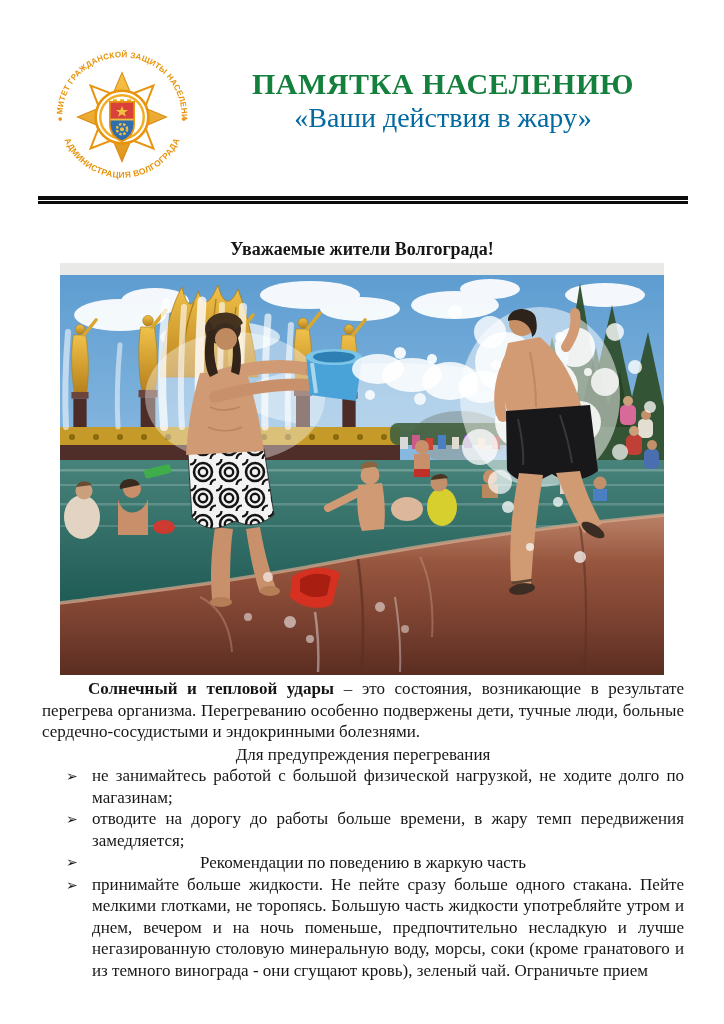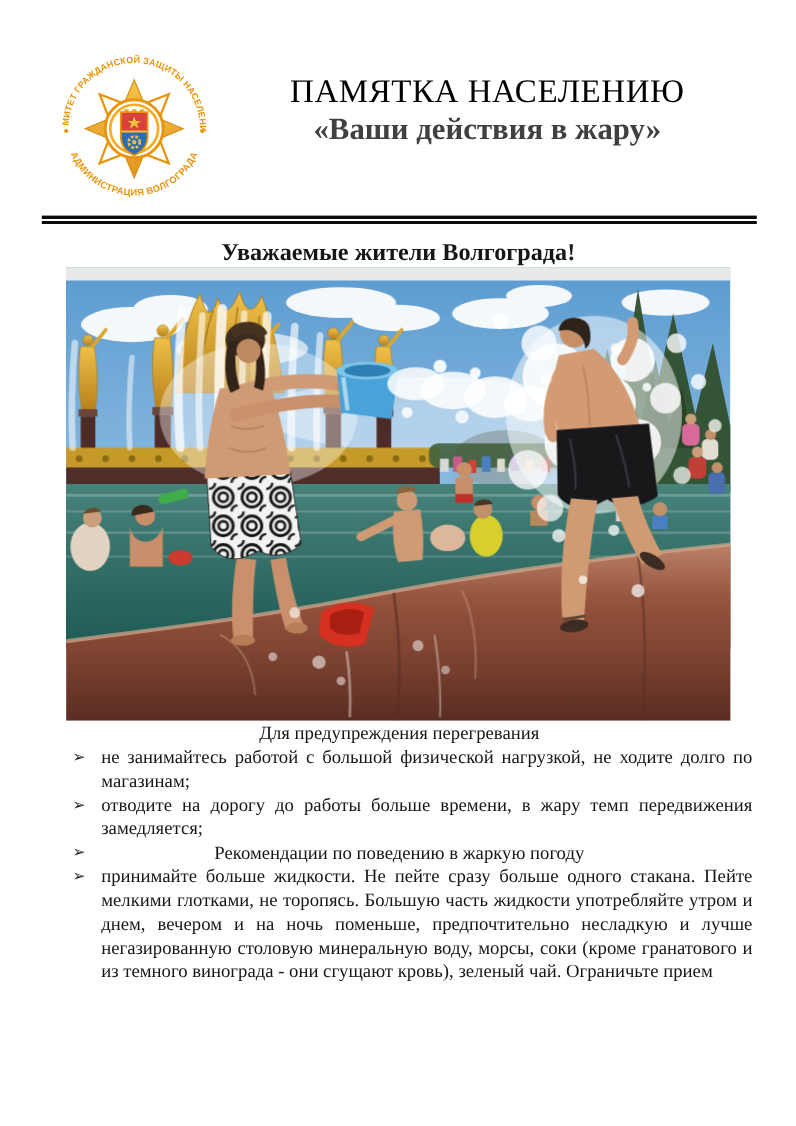--- a/index.html
+++ b/index.html
@@ -4,27 +4,27 @@
 <style>
   html,body{margin:0;padding:0;background:#fff;}
   .page{
     position:relative;width:724px;height:1024px;background:#fff;overflow:hidden;
     font-family:"Liberation Serif","DejaVu Serif",serif;color:#161616;
   }
   
   .masthead{display:flex;align-items:flex-start;padding:38px 36px 0 46px;height:152px;}
   .logo{width:152px;height:152px;flex:0 0 auto;}
   .title-block{flex:1;text-align:center;padding-top:28px;}
-  .title-l1{font-size:30px;font-weight:normal;color:#000000;line-height:35px;letter-spacing:.5px;}
-  .title-l2{font-size:28px;font-weight:bold;color:#404040;line-height:33px;}
+  .title-l1{font-size:30px;font-weight:bold;color:#15803d;line-height:35px;letter-spacing:.5px;}
+  .title-l2{font-size:28px;font-weight:normal;color:#0369a1;line-height:33px;}
   
   .divider{height:9px;margin:6px 36px 0 38px;
     background:linear-gradient(to bottom,#0b0b0b 0,#0b0b0b 3.5px,#ffffff 3.5px,#ffffff 5px,#0b0b0b 5px,#0b0b0b 7.5px,transparent 7.5px);}
   
-  .greeting{margin-top:12px;text-align:center;font-size:22px;font-weight:bold;line-height:24px;}
+  .greeting{margin-top:32px;text-align:center;font-size:18px;font-weight:bold;line-height:24px;}
   
   .photo{margin:2px 0 0 60px;width:604px;height:412px;display:block;}
   .photo svg{display:block;}
   
   .intro{margin:3px 40px 0 42px;font-size:17px;line-height:21.5px;text-align:justify;text-indent:46px;}
   .sec-heading{margin:1px 40px 0 42px;font-size:17px;font-weight:normal;text-align:center;line-height:21.5px;}
   ul.blist{list-style:none;margin:0 40px 0 42px;padding:0;}
   ul.blist li{position:relative;padding-left:50px;font-size:17px;line-height:21.5px;text-align:justify;}
   ul.blist .marker{position:absolute;left:24px;top:1px;font-family:"DejaVu Sans",sans-serif;font-size:14px;color:#1a1a1a;}
 </style>
@@ -367,28 +367,29 @@
         <circle cx="320" cy="330" r="5" opacity=".5"></circle>
           <circle cx="345" cy="352" r="4" opacity=".45"></circle>
         <circle cx="208" cy="300" r="5" opacity=".6"></circle>
           <circle cx="188" cy="340" r="4" opacity=".5"></circle>
         <path d="M255,335 C258,355 259,375 258,395" stroke="#fff" stroke-width="2.5" fill="none" opacity=".4"></path>
         <path d="M335,320 C339,345 341,370 340,395" stroke="#fff" stroke-width="2" fill="none" opacity=".35"></path>
       </g>
     </svg>
   </figure>
 
+  <p class="intro"><b>Солнечный и тепловой удары</b><span> – это состояния, возникающие в результате перегрева организма. Перегреванию особенно подвержены дети, тучные люди, больные сердечно-сосудистыми и эндокринными болезнями.</span></p>
 
   <h3 class="sec-heading">Для предупреждения перегревания</h3>
 
   <ul class="blist">
     <li><span class="marker">➢</span><span>не занимайтесь работой с большой физической нагрузкой, не ходите долго по магазинам;</span></li>
     <li><span class="marker">➢</span><span>отводите на дорогу до работы больше времени, в жару темп передвижения замедляется;</span></li>
     <li><span class="marker">➢</span></li>
   </ul>
 
-  <h3 class="sec-heading">Рекомендации по поведению в жаркую погоду</h3>
+  <h3 class="sec-heading">Рекомендации по поведению в жаркую часть</h3>
 
   <ul class="blist">
     <li><span class="marker">➢</span><span>принимайте больше жидкости. Не пейте сразу больше одного стакана. Пейте мелкими глотками, не торопясь. Большую часть жидкости употребляйте утром и днем, вечером и на ночь поменьше, предпочтительно несладкую и лучше негазированную столовую минеральную воду, морсы, соки (кроме гранатового и из темного винограда - они сгущают кровь), зеленый чай. Ограничьте прием</span></li>
   </ul>
 
 </div>
 
 </body></html>

